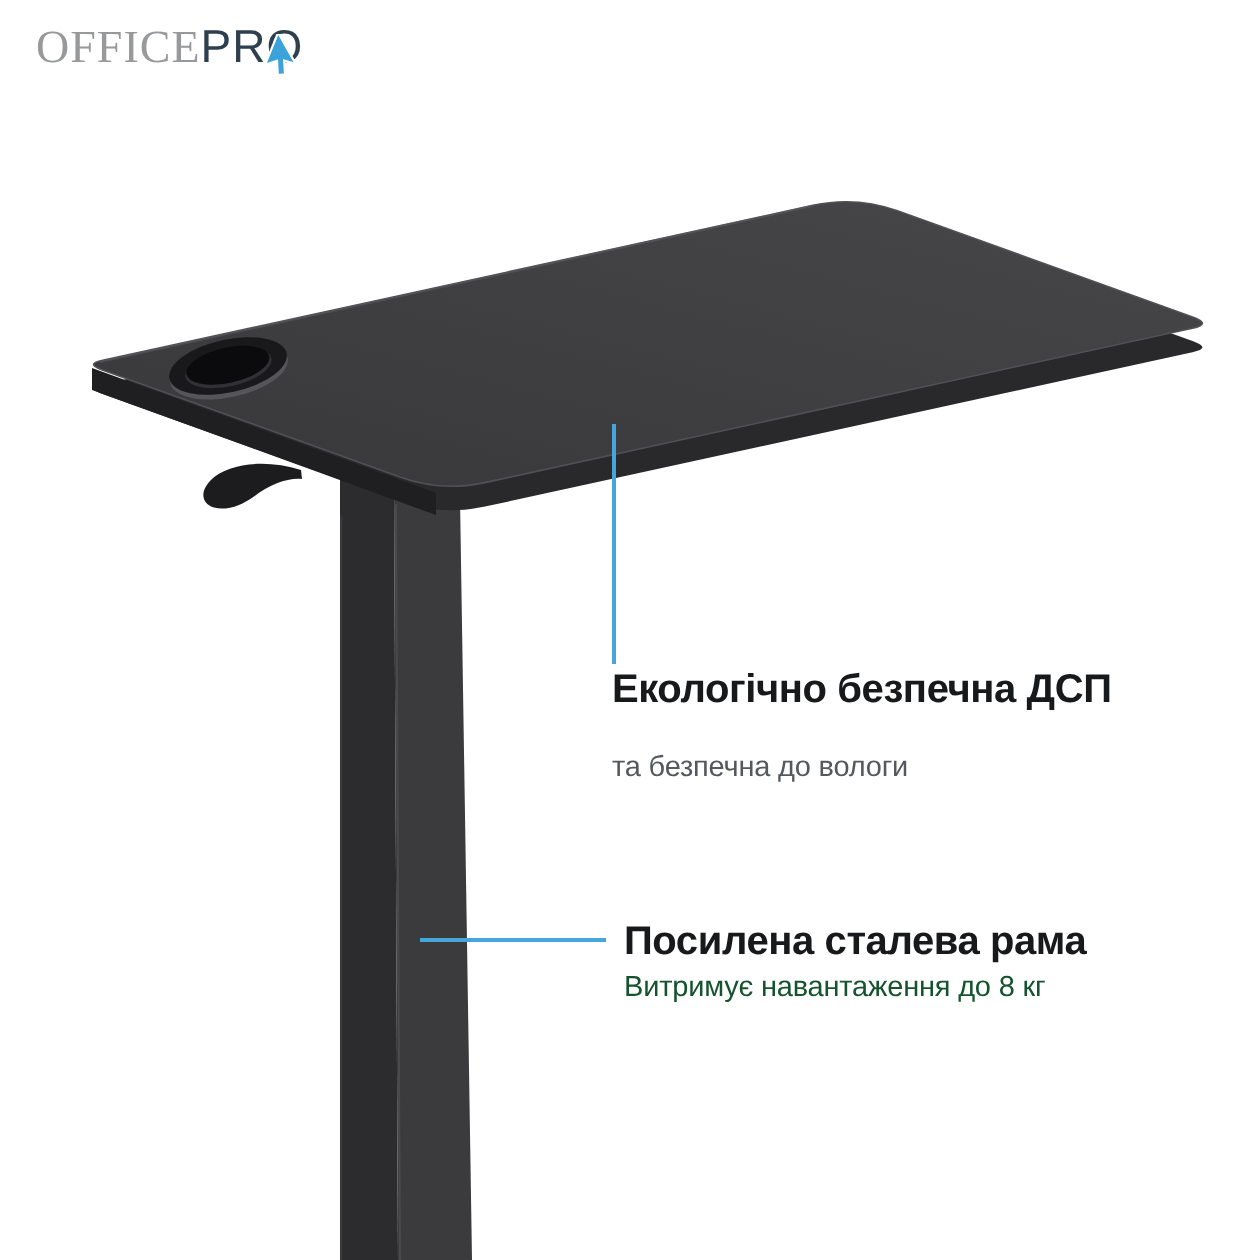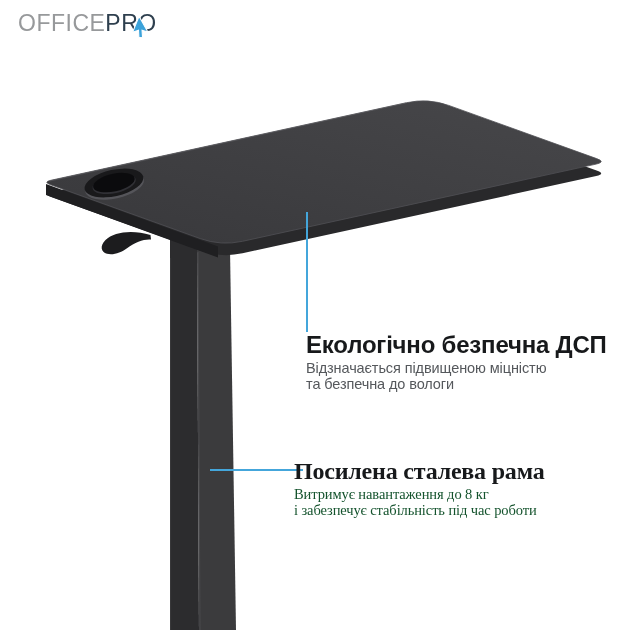--- a/index.html
+++ b/index.html
@@ -48,43 +48,43 @@
   }
 
   
   .pointer-line { position: absolute; }
   .pointer-line.vline { left: 306px; top: 212px; width: 2px;  height: 120px; }
   .pointer-line.hline { left: 210px; top: 469px; width: 93px; height: 2px;  }
 
   
   .callout { position: absolute; width: 310px; }
   .callout-1 { left: 306px; top: 333px; }
-  .callout-2 { left: 294px; top: 459px; font-family: Liberation Serif, serif; }
+  .callout-2 { left: 312px; top: 459px; }
   .callout-title {
-    font-size: 24px;
+    font-size: 20px;
     font-weight: 700;
     letter-spacing: -0.2px;
     line-height: 24px;
     margin-bottom: 3px;
     white-space: nowrap;
   }
   .callout-desc {
     font-size: 14.5px;
     letter-spacing: -0.1px;
     line-height: 16px;
     white-space: nowrap;
   }
 </style>
 </head>
 <body>
 
 <div class="canvas">
 
   <div class="logo">
-    <span class="logo-office" style="color: rgb(151, 153, 155);">OFFICE</span><span class="logo-pro" style="color: rgb(46, 63, 78);">PRO</span>
+    <span class="logo-office" style="color: rgb(151, 153, 155); font-family: Liberation Serif, serif;">OFFICE</span><span class="logo-pro" style="color: rgb(46, 63, 78);">PRO</span>
     <svg class="logo-cursor" viewBox="0 0 24 24">
       <path d="M4 1 L4 17 L8.4 13.2 L11.2 19.2 L14.2 17.7 L11.4 11.9 L17 11.4 Z" transform="rotate(22 10 9)" stroke="#ffffff" stroke-width="1" fill="#3ba2da"></path>
     </svg>
   </div>
 
   <svg class="product-svg" viewBox="0 0 630 630">
     <defs>
       <linearGradient id="topGrad" x1="0%" y1="100%" x2="100%" y2="0%">
         <stop offset="0" stop-color="#38383b"></stop>
         <stop offset="1" stop-color="#47474a"></stop>
@@ -120,26 +120,25 @@
              C 113.5 255.5 121 252.5 127 248.2
              C 135.5 242 144 238.8 151 239.5 Z" fill="#1c1c1e"></path>
   </svg>
 
   <div class="pointer-line vline" style="background-color: rgb(68, 166, 219);"></div>
   <div class="pointer-line hline" style="background-color: rgb(68, 166, 219);"></div>
 
   <div class="callout callout-1">
     <div class="callout-title" style="color: rgb(23, 25, 27);">Екологічно безпечна ДСП</div>
     <div class="callout-desc" style="color: rgb(85, 88, 92);">
-      <span>Відзначається підвищеною міцністю</span><br>
+      <br>
       <span>та безпечна до вологи</span>
     </div>
   </div>
 
   <div class="callout callout-2">
     <div class="callout-title" style="color: rgb(23, 25, 27);">Посилена сталева рама</div>
     <div class="callout-desc" style="color: #14532d;">
       <span>Витримує навантаження до 8 кг</span><br>
-      <span>і забезпечує стабільність під час роботи</span>
     </div>
   </div>
 
 </div>
 
 </body></html>

